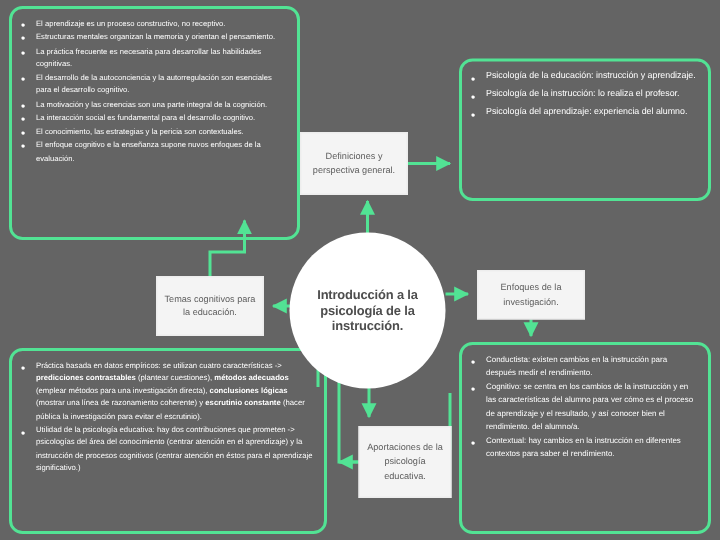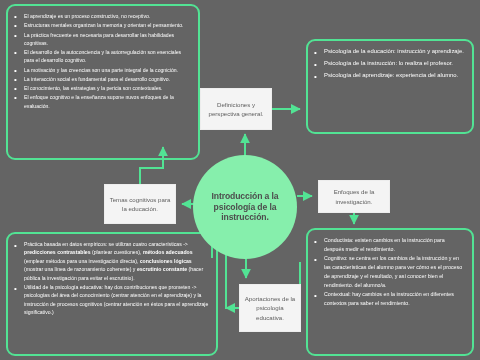--- a/index.html
+++ b/index.html
@@ -64,21 +64,21 @@
   #node-temas { left: 104px; top: 184px; width: 72px; height: 40px; }
   #node-enf   { left: 318px; top: 180px; width: 72px; height: 33px; }
   #node-apo   { left: 239px; top: 284px; width: 62px; height: 48px; }
 
   
   #center {
     position: absolute;
     left: 193px; top: 155px;
     width: 104px; height: 104px;
     border-radius: 50%;
-    background: #86efac;
+    background: #ffffff;
     color: #4d4d4d;
     display: flex;
     align-items: center;
     justify-content: center;
     text-align: center;
     font-size: 8.6px;
     font-weight: bold;
     line-height: 1.24;
     z-index: 5;
     letter-spacing: -0.1px;

